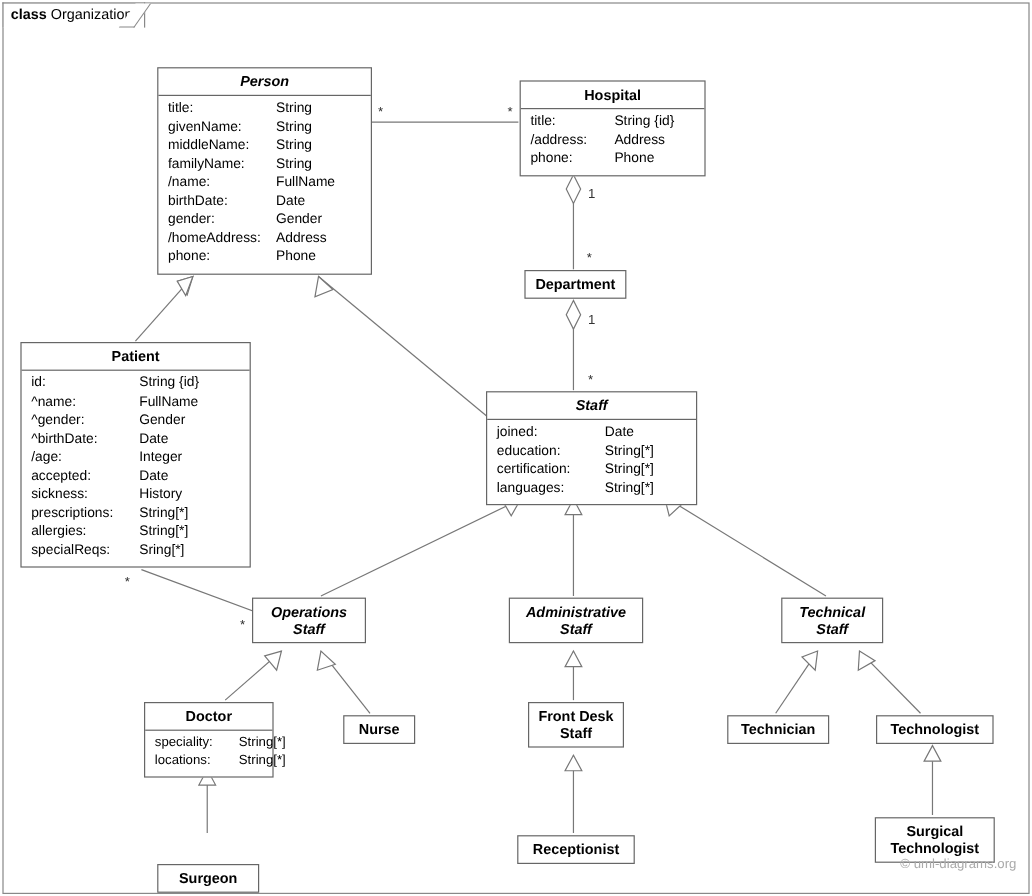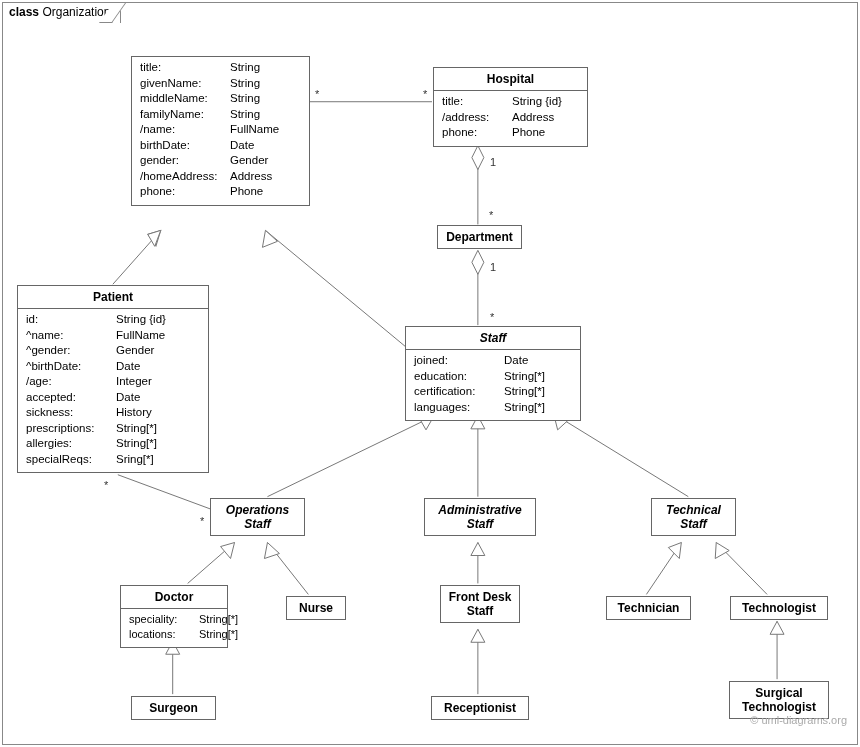--- a/index.html
+++ b/index.html
@@ -144,20 +144,21 @@
     <polygon class="hollow" points="170,640 163,653 177,653"></polygon>
 
     <line class="line" x1="476" y1="693" x2="476" y2="628"></line>
     <polygon class="hollow" points="476,628 469,641 483,641"></polygon>
 
     <line class="line" x1="776" y1="678" x2="776" y2="620"></line>
     <polygon class="hollow" points="776,620 769,633 783,633"></polygon>
   </svg>
 
   <div class="class-box" style="left:128px; top:53px; width:179px;">
+    <div class="class-title">Person</div>
     <div class="class-body">
       <div class="row">
           <span class="k">title:</span>
           <span class="v">String</span>
         </div>
       <div class="row">
           <span class="k">givenName:</span>
           <span class="v">String</span>
         </div>
       <div class="row">
@@ -328,21 +329,21 @@
   </div>
 
   <div class="class-box" style="left:603px; top:593px; width:85px;">
     <div class="class-title plain" style="border-bottom:none">Technician</div>
   </div>
 
   <div class="class-box" style="left:727px; top:593px; width:98px;">
     <div class="class-title plain" style="border-bottom:none">Technologist</div>
   </div>
 
-  <div class="class-box" style="left:128px; top:693px; width:85px;">
+  <div class="class-box" style="left:128px; top:717px; width:85px;">
     <div class="class-title plain" style="border-bottom:none">Surgeon</div>
   </div>
 
   <div class="class-box" style="left:428px; top:693px; width:98px;">
     <div class="class-title plain" style="border-bottom:none">Receptionist</div>
   </div>
 
   <div class="class-box" style="left:726px; top:678px; width:100px;">
     <div class="class-title plain" style="border-bottom:none">
       <div>Surgical</div>

